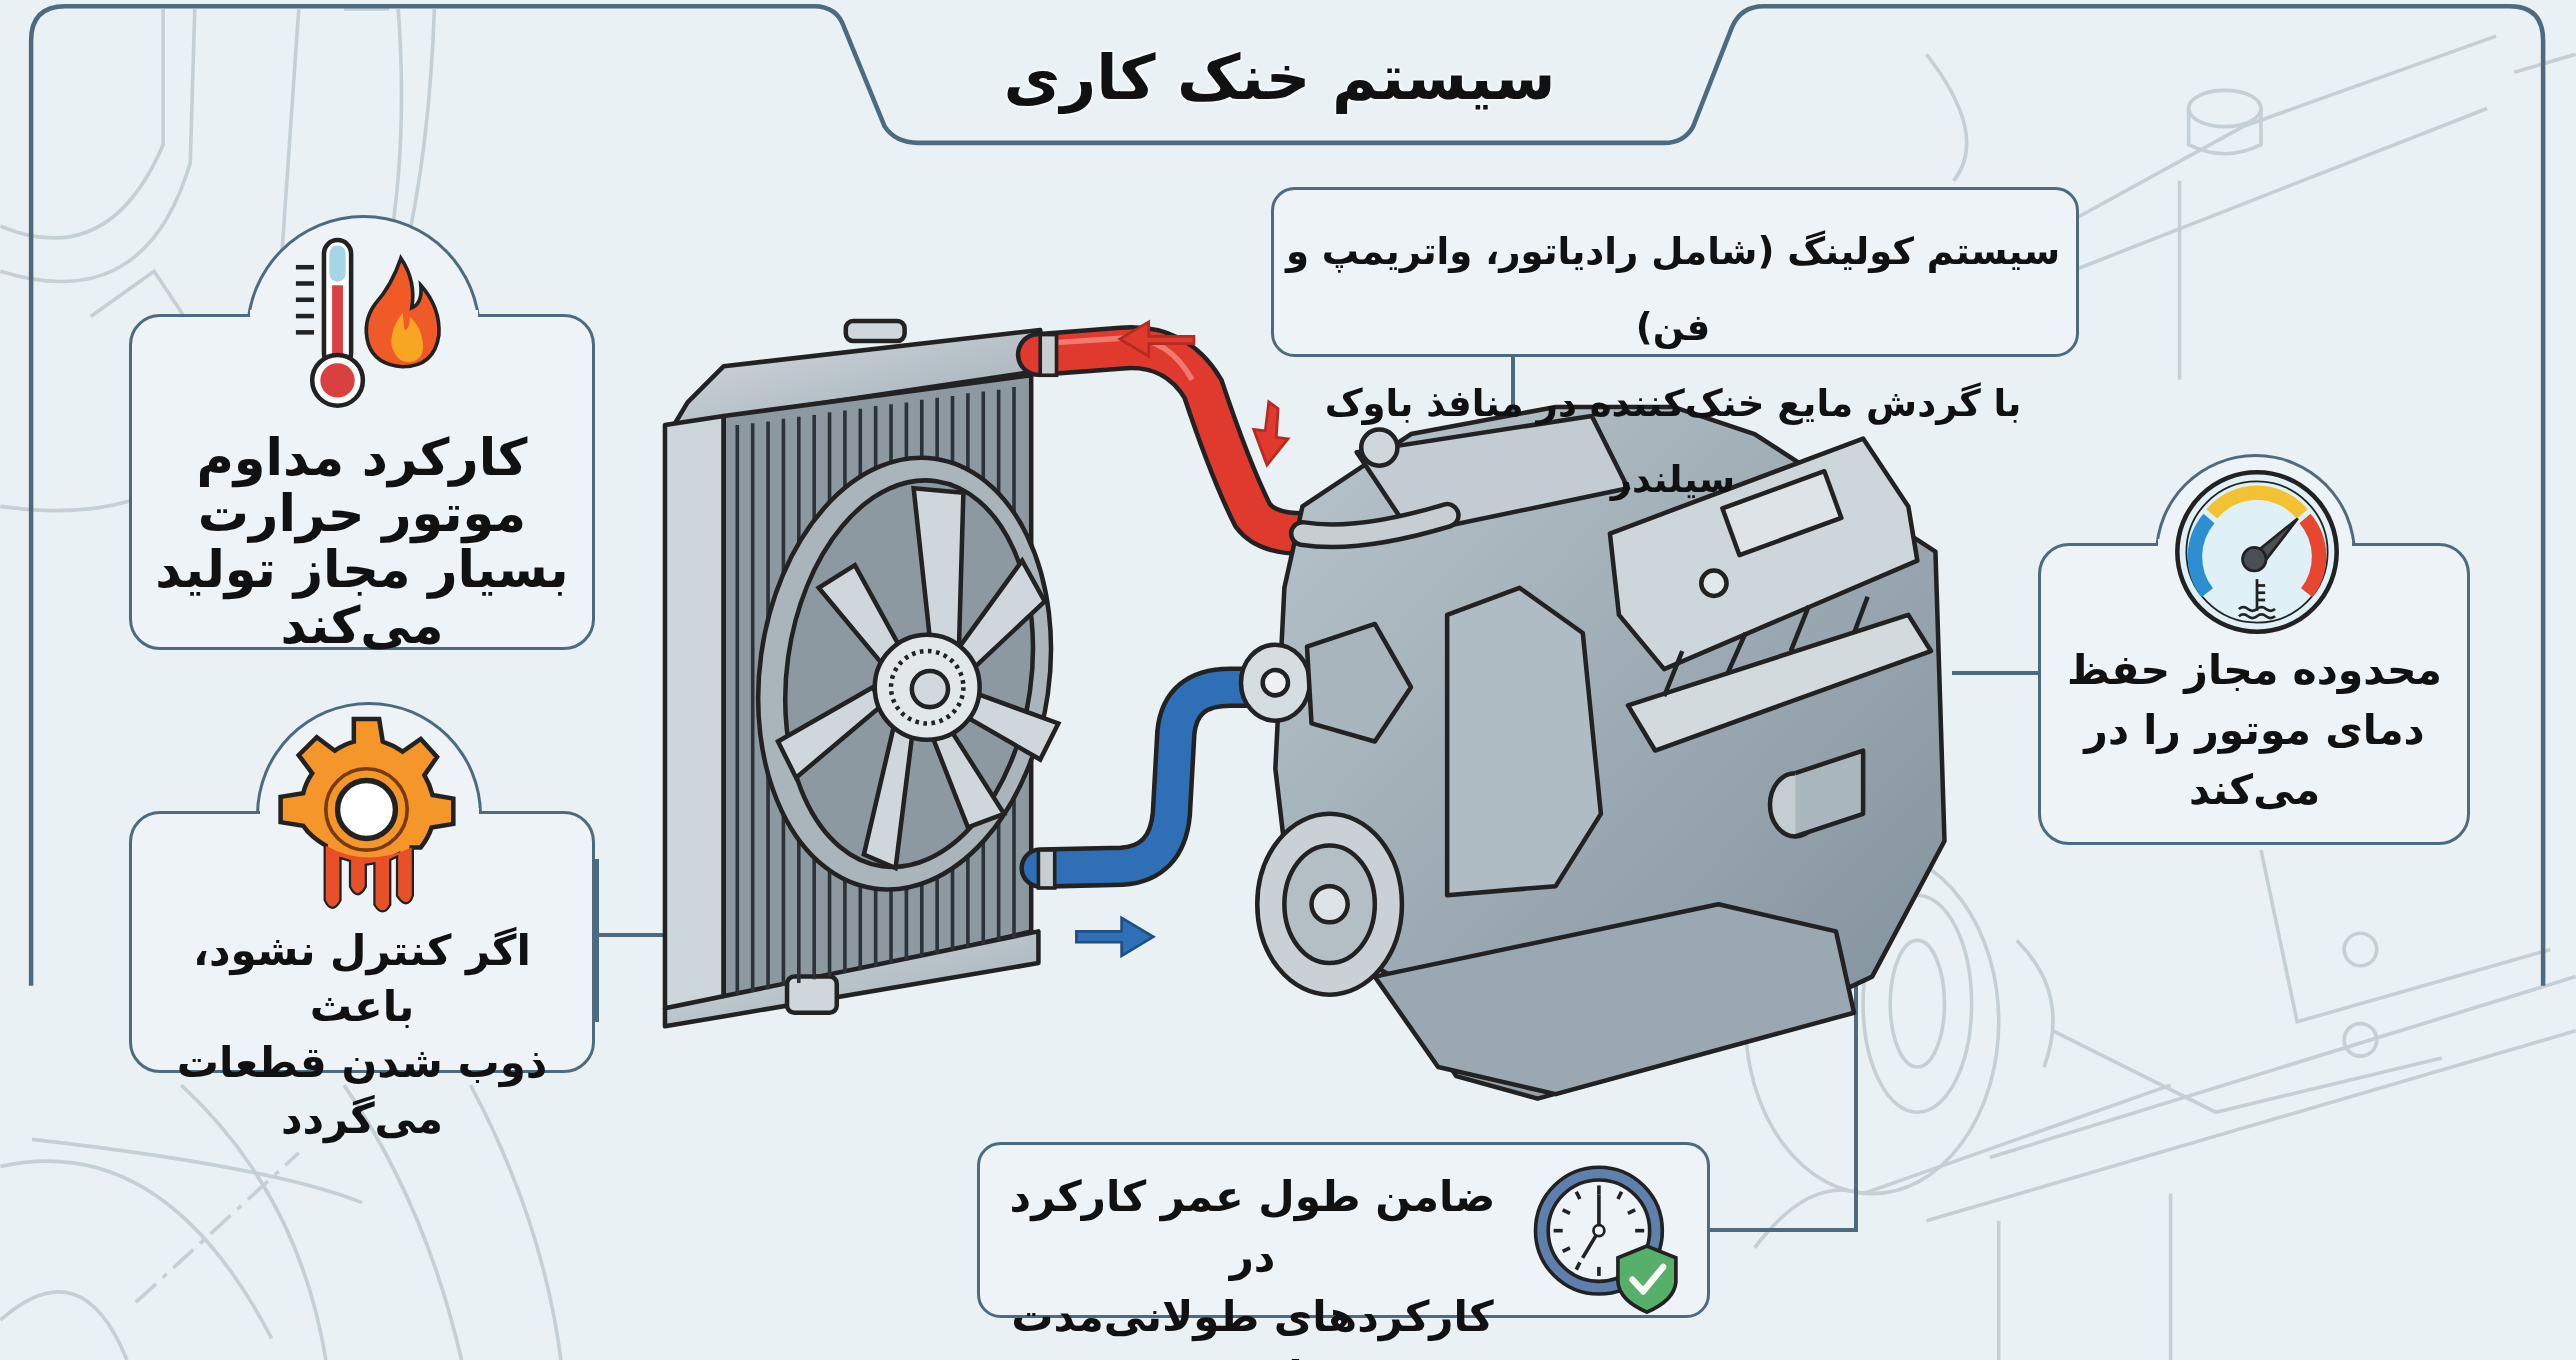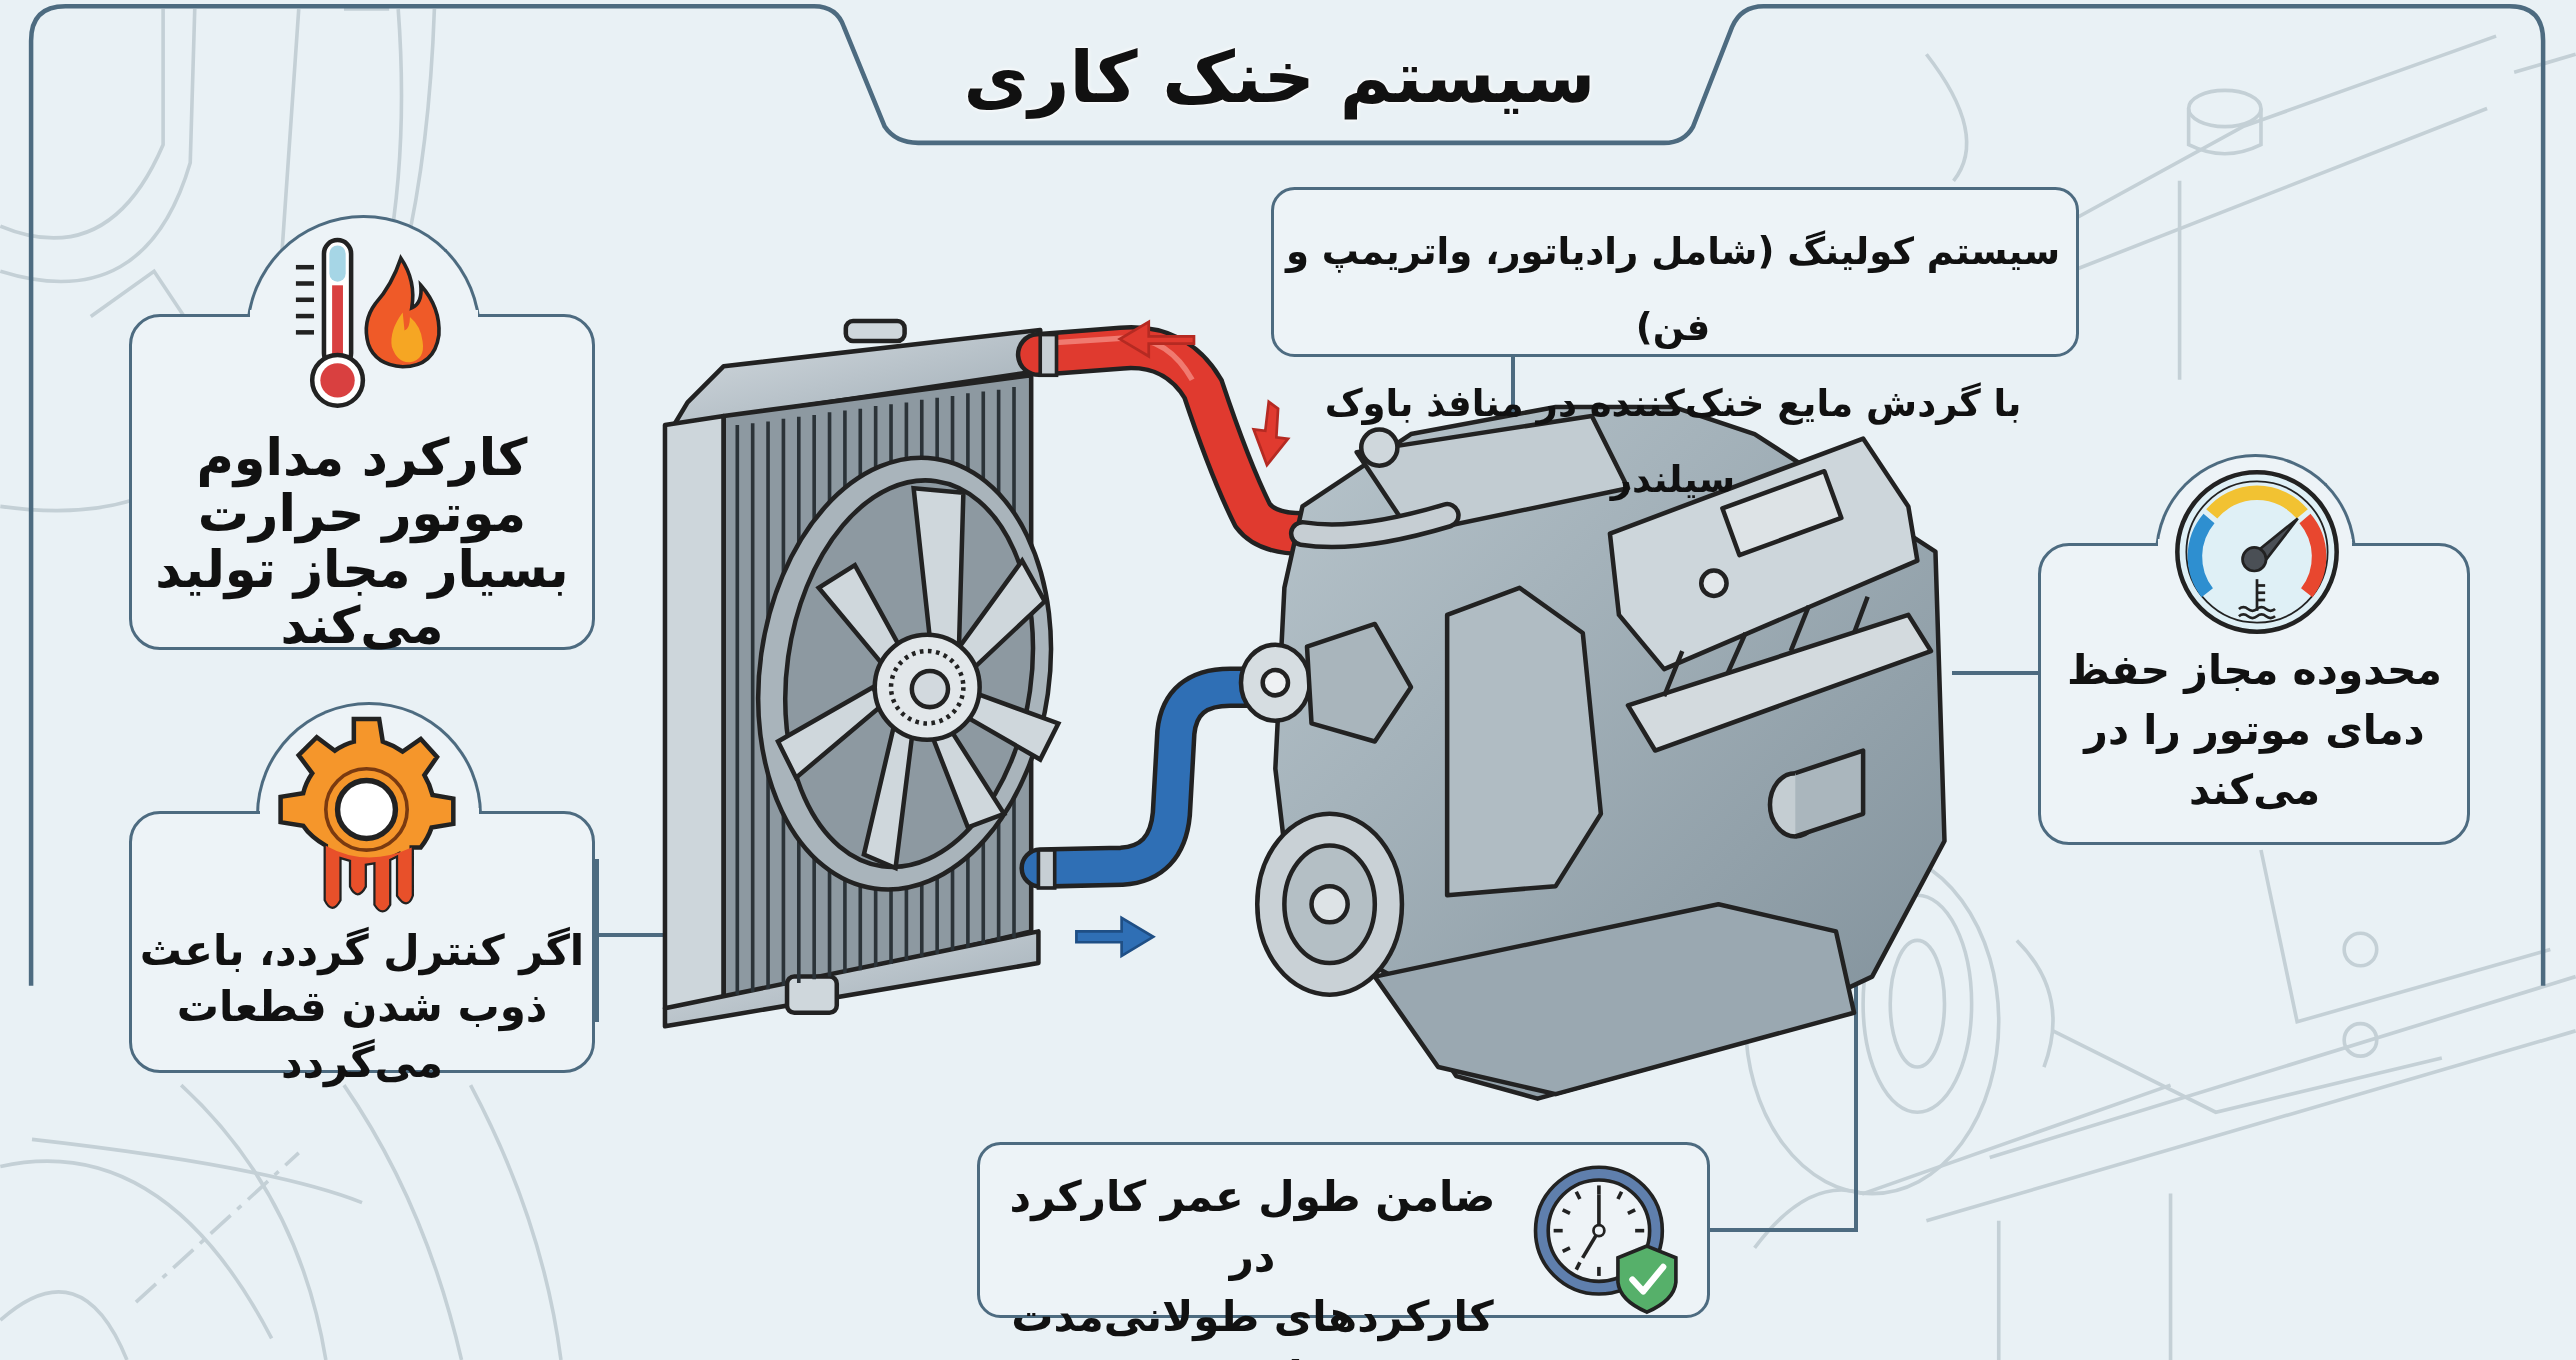--- a/index.html
+++ b/index.html
@@ -7,21 +7,21 @@
     width: 2576px; height: 1360px; position: relative; overflow: hidden;
     background: #e9f1f5;
     font-family: "DejaVu Sans", sans-serif;
   }
   .abs { position: absolute; }
   .bg-sketch { position: absolute; left: 0; top: 0; width: 2576px; height: 1360px; }
   .frame { position: absolute; left: 0; top: 0; width: 2576px; height: 1360px; }
   .title {
     position: absolute; left: 850px; top: 18px; width: 859px; height: 118px;
     display: flex; align-items: center; justify-content: center;
-    font-size: 71px; font-weight: bold; color: #111;
+    font-size: 62px; font-weight: bold; color: #111;
     direction: rtl;
     text-shadow: 0 0 5.4px #fff, 0 0 2.7px #fff;
   }
   .box {
     position: absolute; background: #edf3f7;
     border: 3.6px solid #4d6b80; border-radius: 31px;
     box-sizing: border-box;
   }
   .dome {
     position: absolute; background: #edf3f7;
@@ -238,21 +238,21 @@
 <div class="dome" style="left:256px; top:702px; width:226px; height:127px;"></div>
 <div class="box" style="left:129px; top:811px; width:466px; height:262px;"></div>
 <div class="dome-cover" style="left:260px; top:808px; width:219px; height:9px;"></div>
 <svg class="abs" style="left:276px; top:710px;" width="181" height="208" viewBox="0 0 200 230">
   <path d="M86 10 L 114 10 L 118 35 Q 130 39 140 46 L 160 32 L 178 52 L 164 72 Q 170 82 173 94 L 196 98 L 196 126 L 172 130 Q 168 142 160 152 L 150 152 L 150 205 Q 145 220 135 205 L 135 160 L 125 165 L 125 215 Q 118 228 110 215 L 110 168 L 98 170 L 98 195 Q 90 210 83 195 L 83 166 L 70 162 L 70 210 Q 62 225 55 210 L 55 150 Q 38 140 30 128 L 5 124 L 5 96 L 30 92 Q 33 80 40 70 L 25 50 L 45 30 L 65 45 Q 75 38 86 35 Z" fill="#f5962b" stroke="#222" stroke-width="5"></path>
   <path d="M55 150 Q 100 175 150 152 L 150 205 Q 145 220 135 205 L 135 160 L 125 165 L 125 215 Q 118 228 110 215 L 110 168 L 98 170 L 98 195 Q 90 210 83 195 L 83 166 L 70 162 L 70 210 Q 62 225 55 210 Z" fill="#e8502a"></path>
   <circle cx="100" cy="110" r="45" fill="none" stroke="#7a3a10" stroke-width="4"></circle>
   <circle cx="100" cy="110" r="32" fill="#fff" stroke="#222" stroke-width="6"></circle>
 </svg>
 <div class="box-text" style="left:136px; top:923px; width:452px; font-size:42px;">
-  <div>اگر کنترل گردد، باعث</div>
+  <div>اگر کنترل نشود، باعث</div>
   <div>ذوب شدن قطعات می‌گردد</div>
 </div>
 
 <div class="box" style="left:1271px; top:187px; width:808px; height:170px; border-radius:23.5px;"></div>
 <div class="callout-text" style="left:1275px; top:214px; width:796px;">
   <div>سیستم کولینگ (شامل رادیاتور، واتریمپ و فن)</div>
   <div>با گردش مایع خنک‌کننده در منافذ باوک سیلندر</div>
 </div>
 
 <div class="dome" style="left:2155px; top:454px; width:201px; height:109px;"></div>

